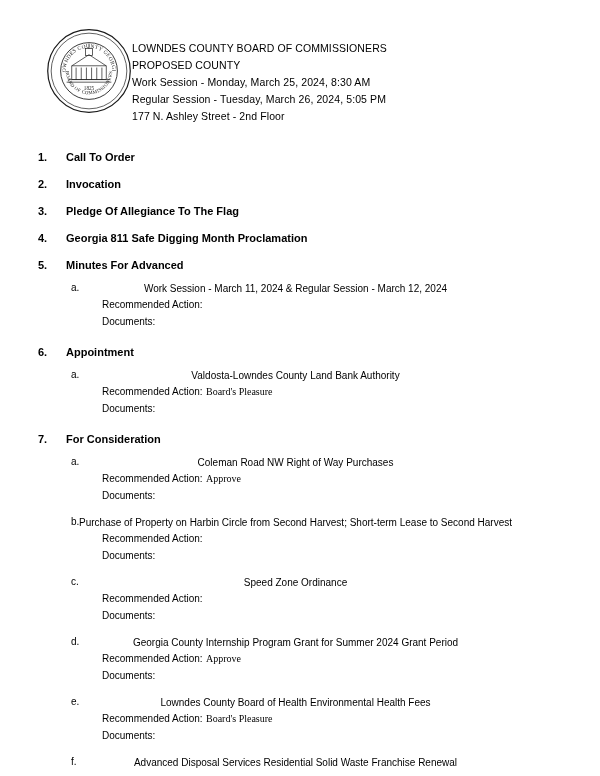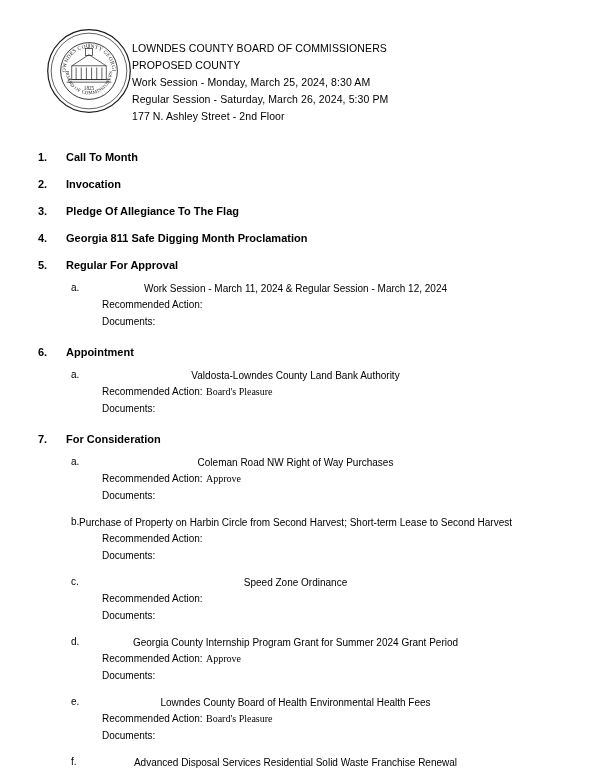--- a/index.html
+++ b/index.html
@@ -149,30 +149,30 @@
           <line x1="26" y1="60" x2="74" y2="60"></line>
           <line x1="24" y1="63" x2="76" y2="63"></line>
         </g>
         <text x="50" y="72" font-size="6" font-family="Liberation Serif, serif" fill="#1a1a1a" text-anchor="middle">1825</text>
       </svg>
     </div>
     <div class="header-text">
       <div class="header-line-1">LOWNDES COUNTY BOARD OF COMMISSIONERS</div>
       <div>PROPOSED COUNTY</div>
       <div>Work Session - Monday, March 25, 2024, 8:30 AM</div>
-      <div>Regular Session - Saturday, March 26, 2024, 5:30 PM</div>
+      <div>Regular Session - Tuesday, March 26, 2024, 5:05 PM</div>
       <div>177 N. Ashley Street - 2nd Floor</div>
     </div>
   </div>
 
   <div class="agenda" id="agenda-root">
       <div class="item-block tight">
         <div class="item">
           <div class="item-num">1.</div>
-          <div class="item-title">Call To Month</div>
+          <div class="item-title">Call To Order</div>
         </div>
       </div>
       <div class="item-block tight">
         <div class="item">
           <div class="item-num">2.</div>
           <div class="item-title">Invocation</div>
         </div>
       </div>
       <div class="item-block tight">
         <div class="item">
@@ -182,21 +182,21 @@
       </div>
       <div class="item-block tight">
         <div class="item">
           <div class="item-num">4.</div>
           <div class="item-title">Georgia 811 Safe Digging Month Proclamation</div>
         </div>
       </div>
       <div class="item-block">
         <div class="item">
           <div class="item-num">5.</div>
-          <div class="item-title">Regular For Approval</div>
+          <div class="item-title">Minutes For Advanced</div>
         </div>
         <div class="subs">
           <div class="sub">
             <div class="sub-letter">a.</div>
             <div class="sub-body">
               <div class="sub-title">Work Session - March 11, 2024 &amp; Regular Session - March 12, 2024</div>
               <div class="sub-detail">
                 <span class="detail-label">Recommended Action:</span>
                 <span class="detail-value"></span>
               </div>

